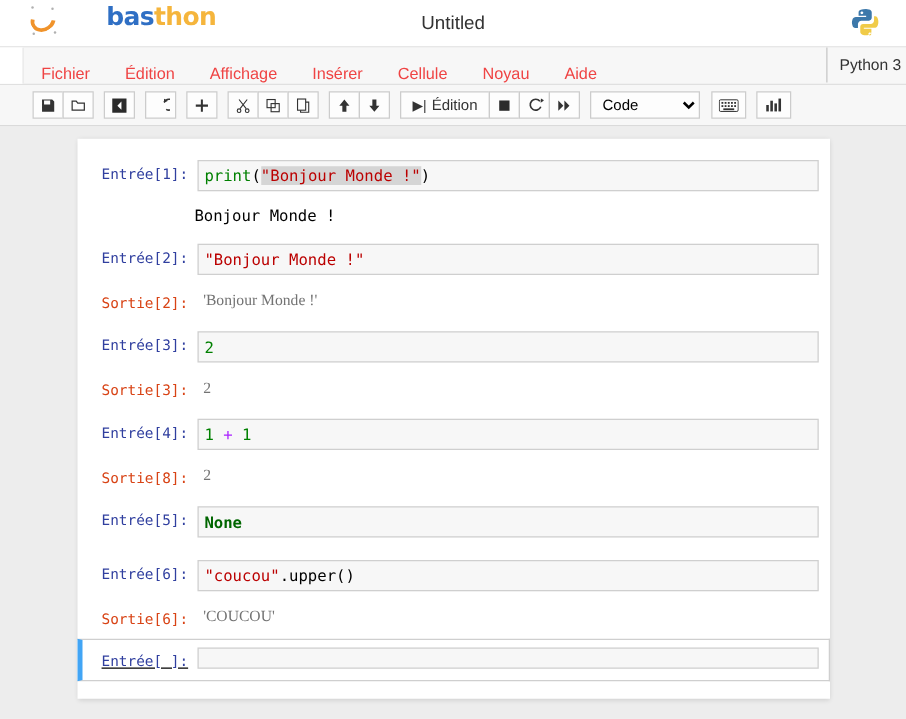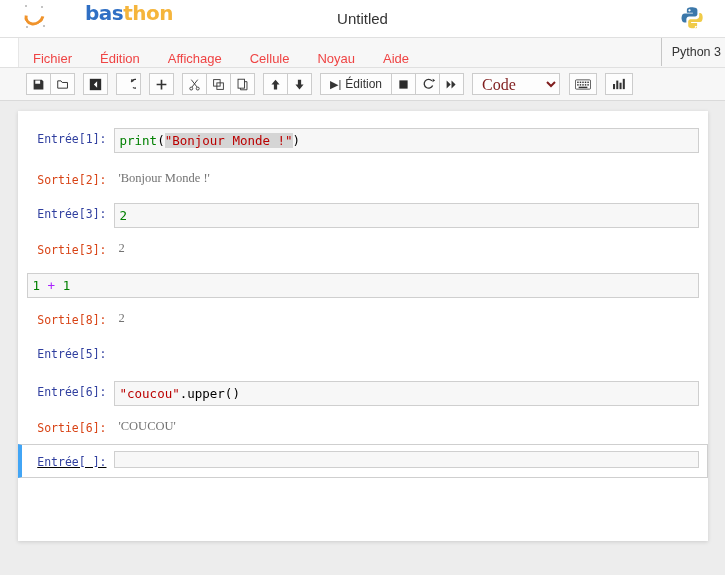--- a/index.html
+++ b/index.html
@@ -165,39 +165,39 @@
   .tb-btn.run {
     min-width: 72px;
     padding: 0 6px;
     font-size: 12px;
     gap: 4px;
   }
   .tb-sel {
     height: 22px;
     border: 1px solid #cccccc;
     background: #fdfdfd;
-    font-size: 16px;
-    font-family: Liberation Serif, serif;
-    color: #7f1d1d;
+    font-size: 12px;
+    font-family: Liberation Sans, sans-serif;
+    color: #000000;
     padding-left: 5px;
     width: 88px;
     box-sizing: border-box;
     cursor: pointer;
   }
 
   
   .nb-scroll {
     height: 476px;
     background: #ededed;
     padding-top: 10px;
     box-sizing: border-box;
     overflow: hidden;
   }
   .notebook {
-    width: 690px;
+    width: 602px;
     margin: 0 auto;
     background: #ffffff;
     box-shadow: 0 1px 4px rgba(0,0,0,0.14);
     padding: 10px 0 14px 0;
     min-height: 430px;
     box-sizing: border-box;
   }
 
   .cell {
     display: flex;
@@ -308,20 +308,21 @@
     </svg>
   </div>
 </div>
 
 <div class="menubar">
   <div class="menubar-left"></div>
   <div class="menu-items">
     <div class="menu-item">Fichier</div>
     <div class="menu-item">Édition</div>
     <div class="menu-item">Affichage</div>
+    <div class="menu-item">Insérer</div>
     <div class="menu-item">Cellule</div>
     <div class="menu-item">Noyau</div>
     <div class="menu-item">Aide</div>
   </div>
   <div class="kernel-ind">Python 3</div>
 </div>
 
 <div class="toolbar">
 
   <div class="tb-group">
@@ -474,52 +475,59 @@
 
 <div class="nb-scroll">
   <div class="notebook">
 
     <div class="cell">
       <div class="prompt in">Entrée[1]:</div>
       <div class="input-box"><span class="tok-fn">print</span><span class="tok-plain">(</span><span class="tok-str sel-hl">"Bonjour Monde !"</span><span class="tok-plain">)</span></div>
     </div>
     <div class="stream-row">
       <div class="stream-pad"></div>
-    </div>
-
+      <div class="stream-text">Bonjour Monde !</div>
+    </div>
+
+    <div class="cell">
+      <div class="prompt in">Entrée[2]:</div>
+      <div class="input-box"><span class="tok-str">"Bonjour Monde !"</span></div>
+    </div>
     <div class="out-row">
       <div class="prompt out">Sortie[2]:</div>
       <div class="out-text">'Bonjour Monde !'</div>
     </div>
 
     <div class="spacer-sm"></div>
 
     <div class="cell">
       <div class="prompt in">Entrée[3]:</div>
       <div class="input-box"><span class="tok-num">2</span></div>
     </div>
     <div class="out-row">
       <div class="prompt out">Sortie[3]:</div>
       <div class="out-text">2</div>
     </div>
 
     <div class="spacer-sm"></div>
 
     <div class="cell">
+      <div class="prompt in">Entrée[4]:</div>
       <div class="input-box"><span class="tok-num">1</span><span class="tok-plain"> </span><span class="tok-op">+</span><span class="tok-plain"> </span><span class="tok-num">1</span></div>
     </div>
     <div class="out-row">
       <div class="prompt out">Sortie[8]:</div>
       <div class="out-text">2</div>
     </div>
 
     <div class="spacer-sm"></div>
 
     <div class="cell">
       <div class="prompt in">Entrée[5]:</div>
+      <div class="input-box"><span class="tok-kw">None</span></div>
     </div>
 
     <div class="spacer-sm"></div>
 
     <div class="cell">
       <div class="prompt in">Entrée[6]:</div>
       <div class="input-box"><span class="tok-str">"coucou"</span><span class="tok-plain">.upper()</span></div>
     </div>
     <div class="out-row">
       <div class="prompt out">Sortie[6]:</div>

